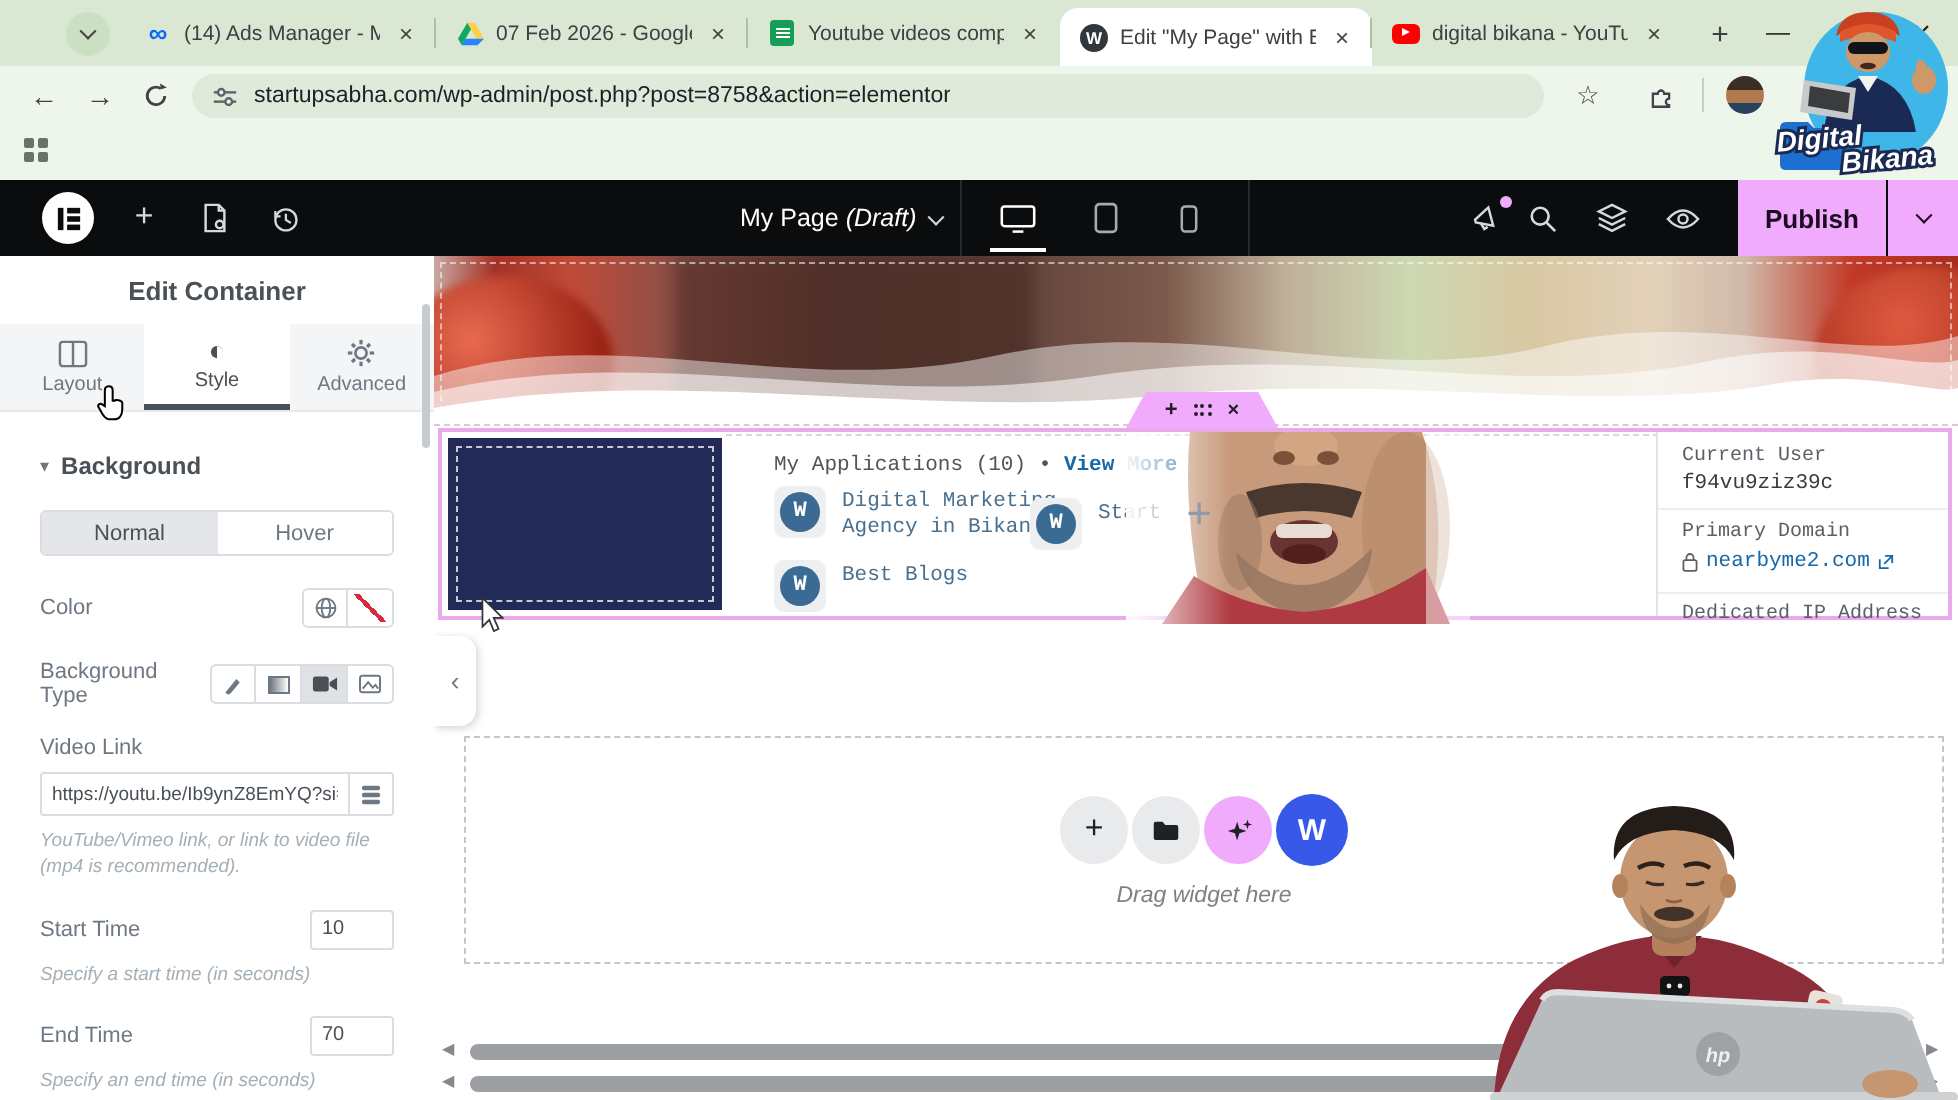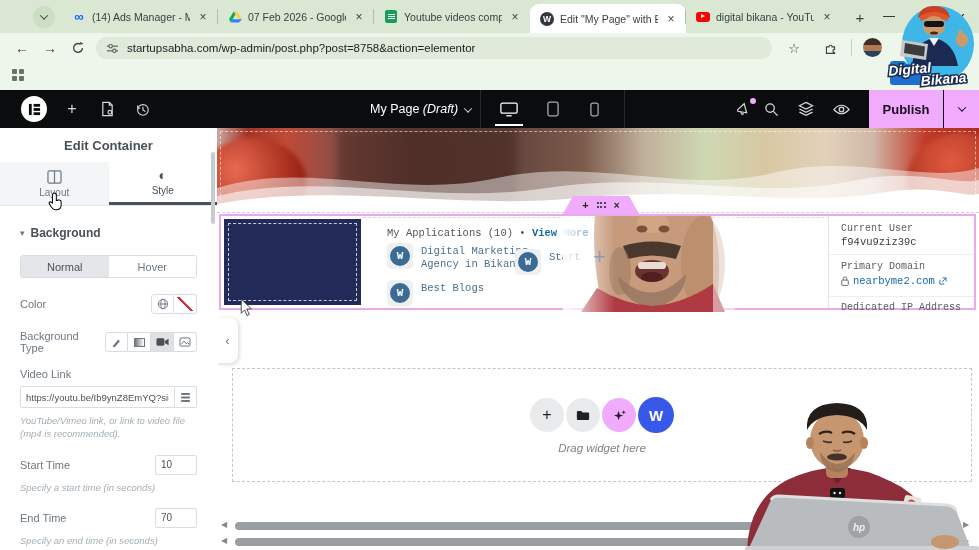--- a/index.html
+++ b/index.html
@@ -343,20 +343,36 @@
         <svg width="15" height="14" viewBox="0 0 16 15" fill="none" stroke="#6d7882" stroke-width="1.3">
             <rect x="1" y="1" width="14" height="13" rx="1.5"></rect>
             <line x1="8" y1="1" x2="8" y2="14"></line>
           </svg>
         <span>Layout</span>
       </div>
       <div class="ptab active">
         <span style="font-size:14px; line-height:14px; color:#495157;">◐</span>
         <span>Style</span>
       </div>
+      <div class="ptab">
+        <svg width="15" height="15" viewBox="0 0 16 16">
+            <circle cx="8" cy="8" r="3" fill="none" stroke="#6d7882" stroke-width="1.4"></circle>
+            <g stroke="#6d7882" stroke-width="1.7">
+              <line x1="8" y1="1" x2="8" y2="3.4"></line>
+              <line x1="8" y1="12.6" x2="8" y2="15"></line>
+              <line x1="1" y1="8" x2="3.4" y2="8"></line>
+              <line x1="12.6" y1="8" x2="15" y2="8"></line>
+              <line x1="3.2" y1="3.2" x2="4.8" y2="4.8"></line>
+              <line x1="11.2" y1="11.2" x2="12.8" y2="12.8"></line>
+              <line x1="3.2" y1="12.8" x2="4.8" y2="11.2"></line>
+              <line x1="11.2" y1="4.8" x2="12.8" y2="3.2"></line>
+            </g>
+          </svg>
+        <span>Advanced</span>
+      </div>
     </div>
     <div class="pscroll"></div>
     <div class="pbody">
       <div class="sect-head">
         <span class="caret">▾</span>
         <span>Background</span>
       </div>
       <div class="stateswitch">
         <div class="active">Normal</div>
         <div>Hover</div>

